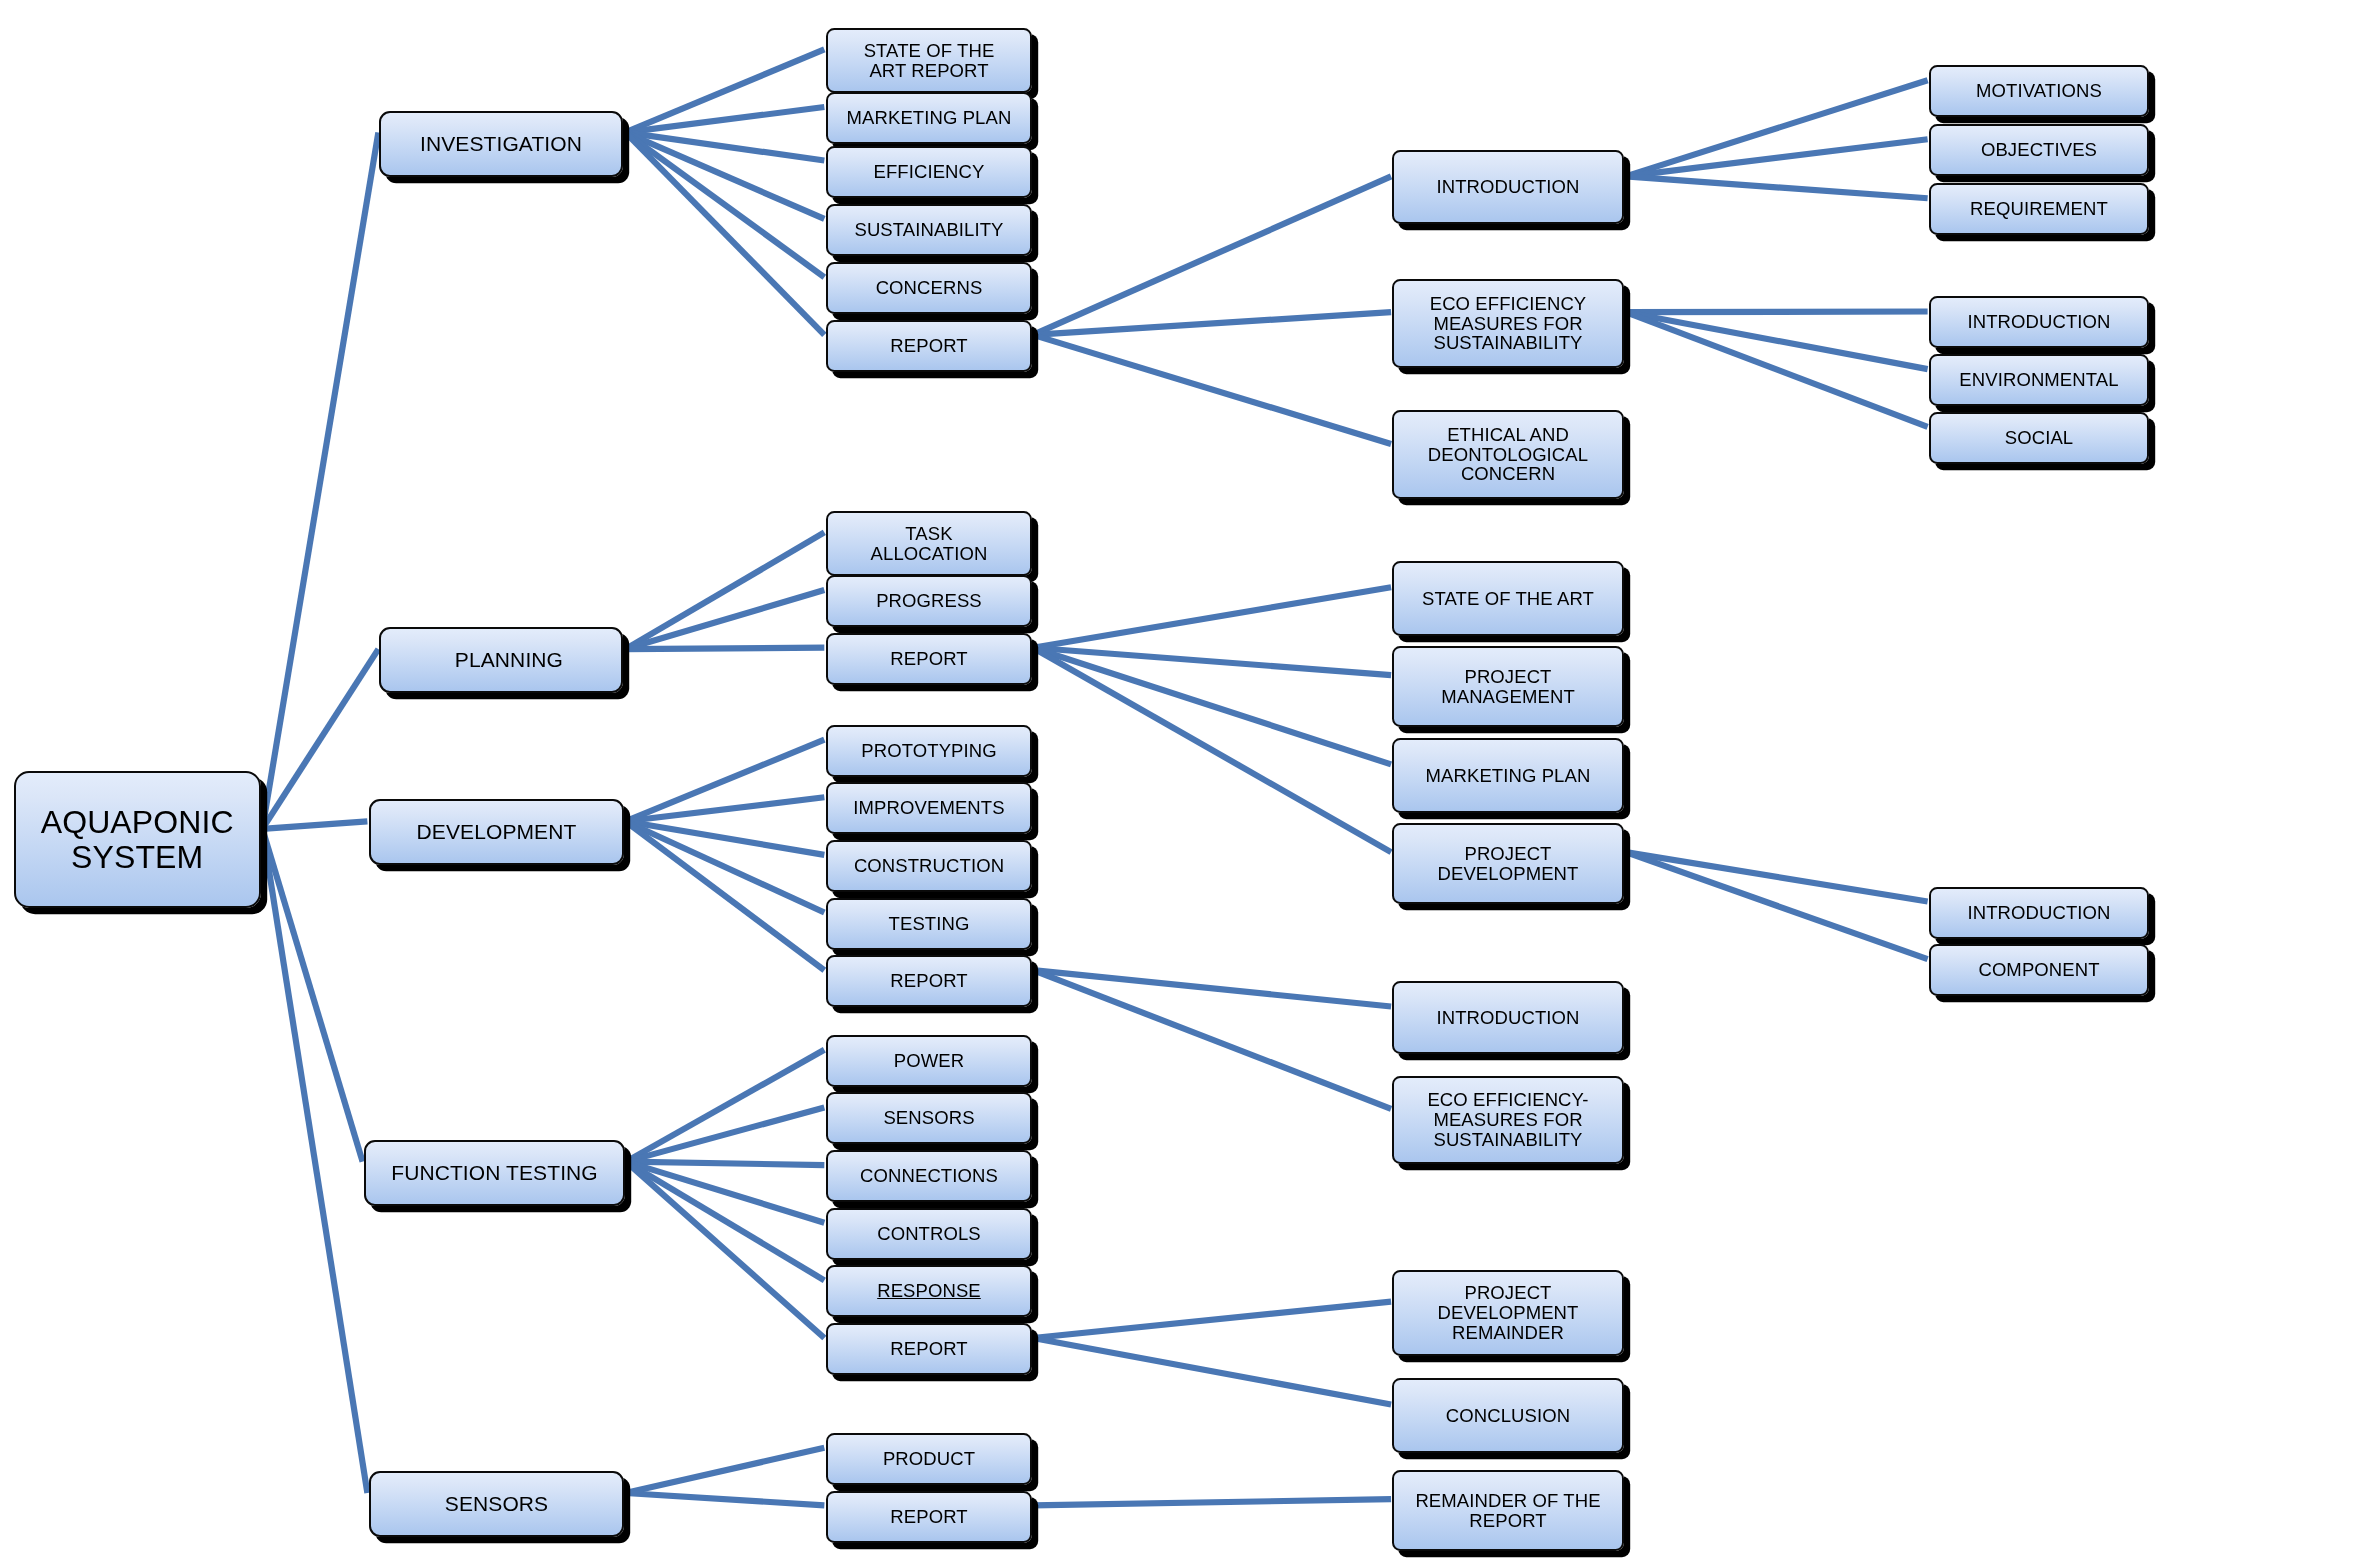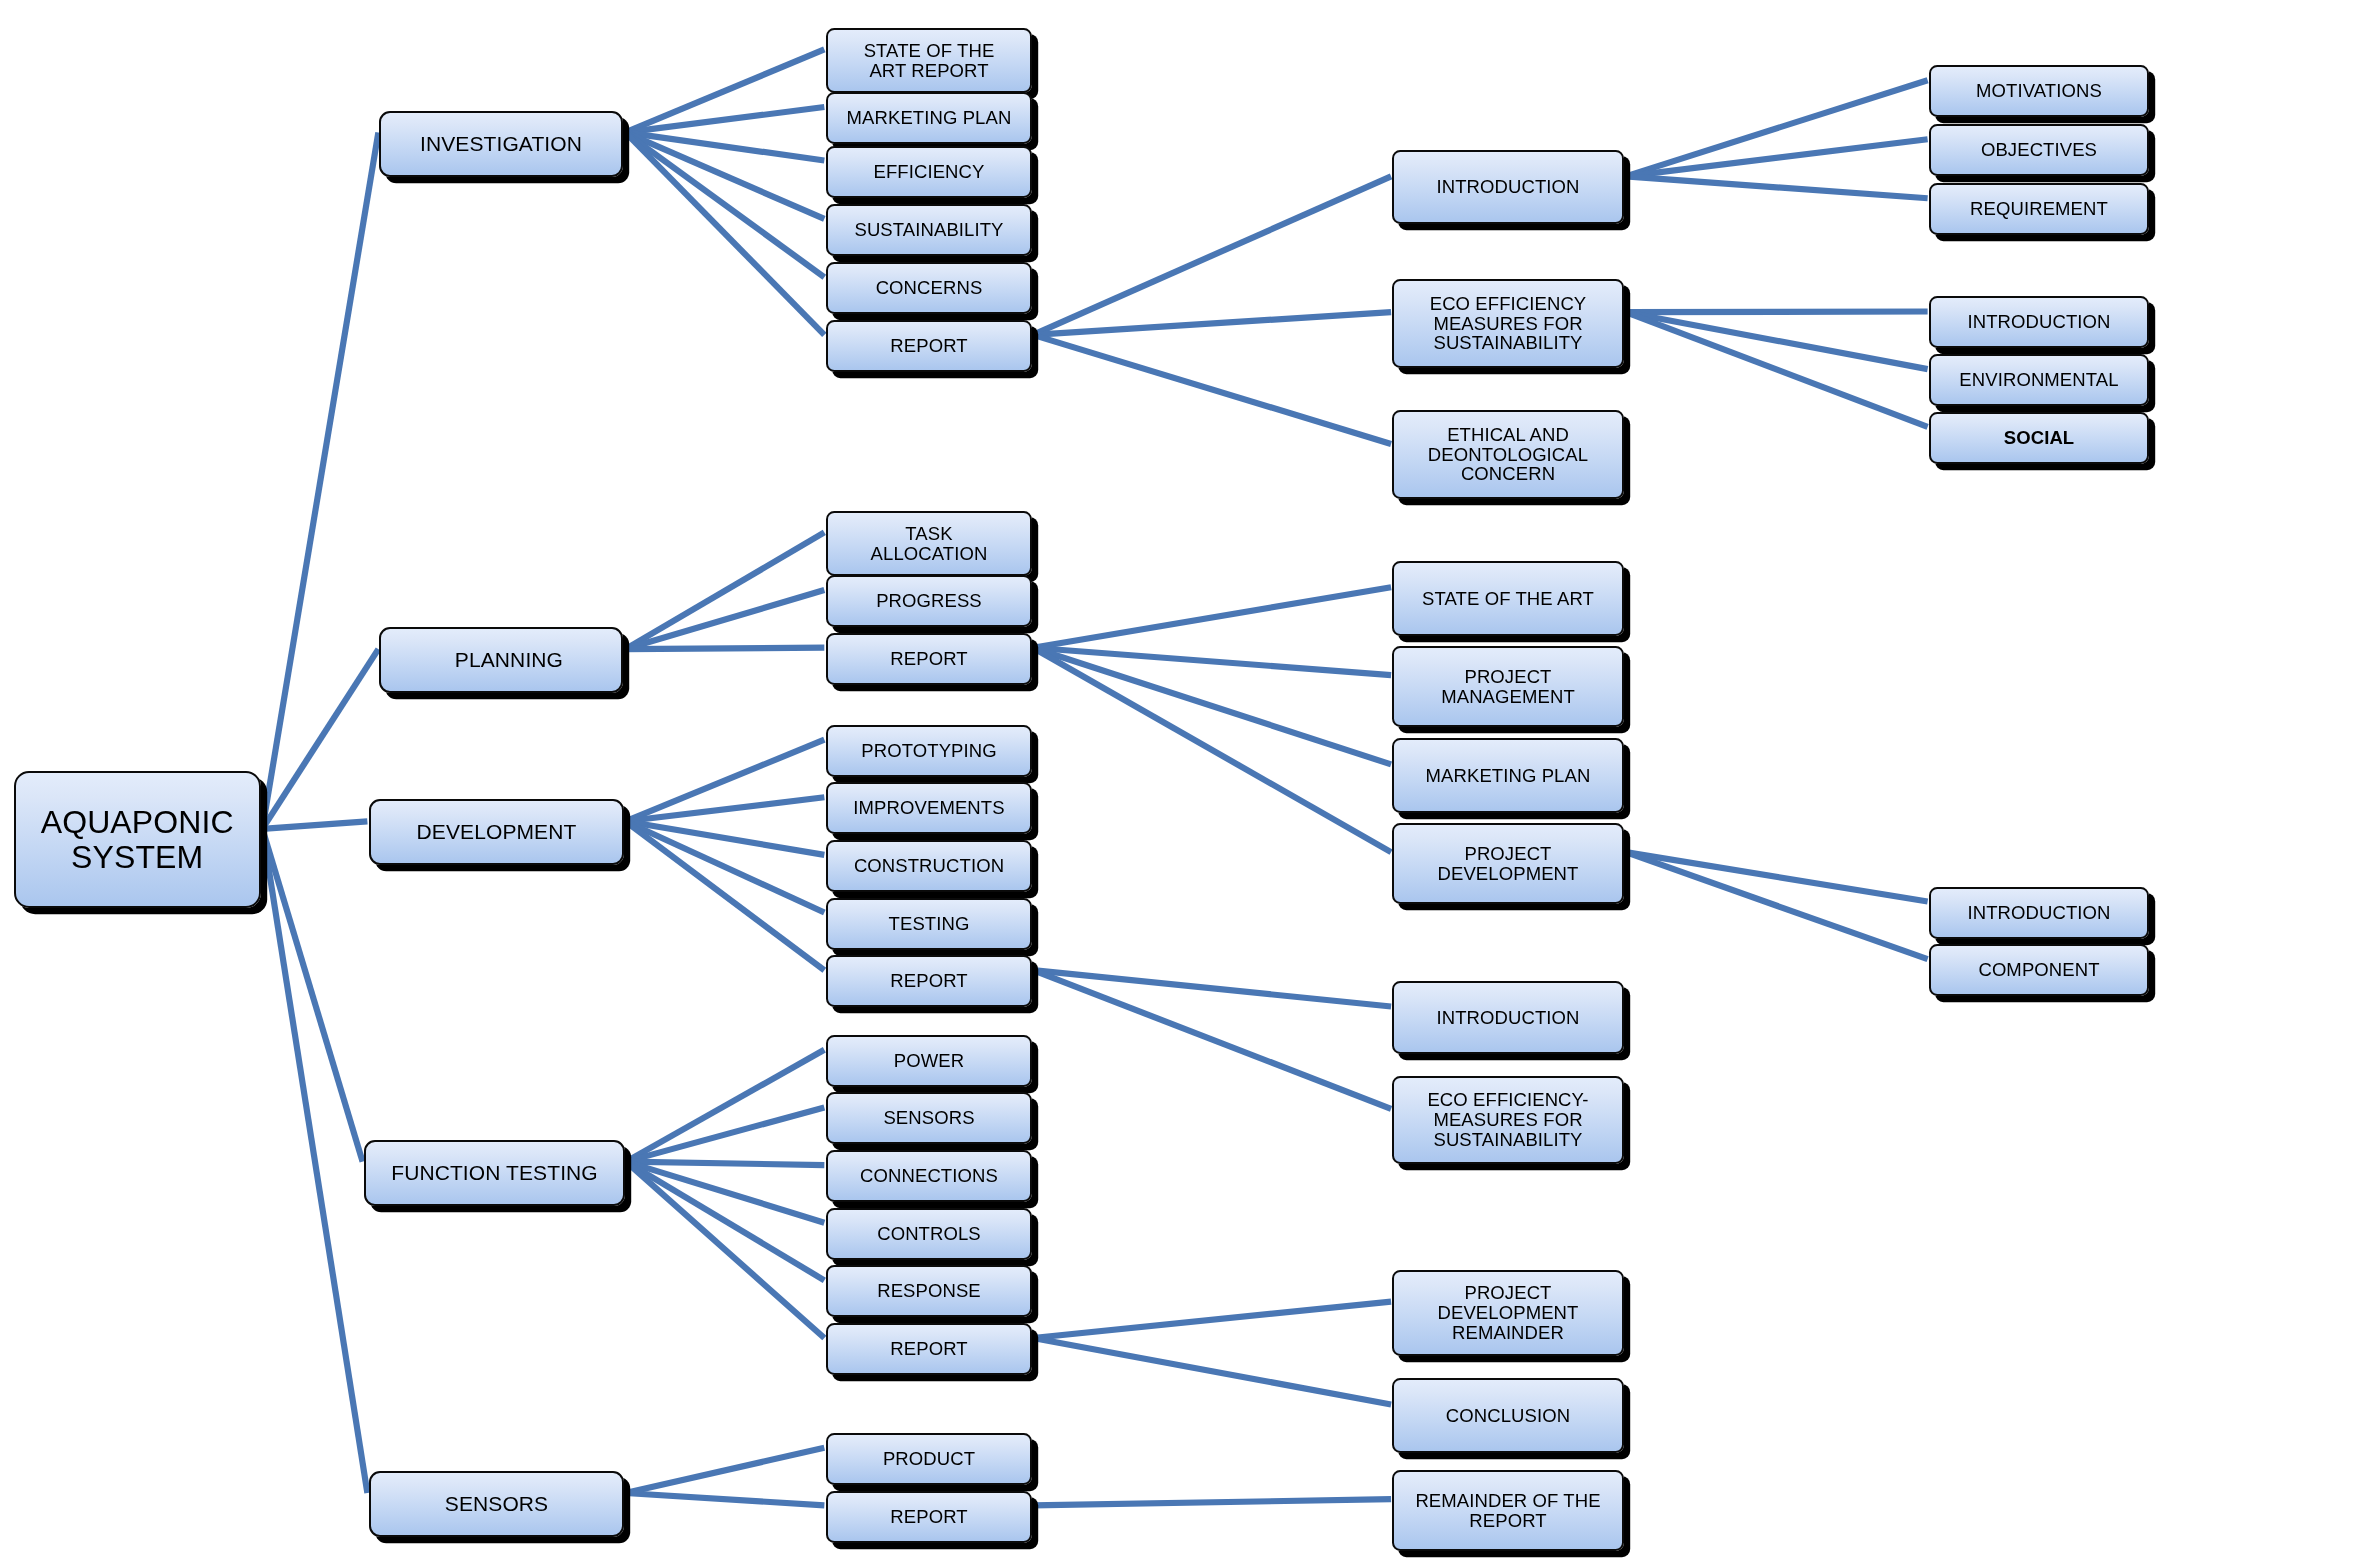--- a/index.html
+++ b/index.html
@@ -141,21 +141,21 @@
       </div>
       <div class="node lvl2" style="left: 1929px; top: 172px; width: 220px; height: 52px;">
         <span>REQUIREMENT</span>
       </div>
       <div class="node lvl2" style="left: 1929px; top: 285px; width: 220px; height: 52px;">
         <span>INTRODUCTION</span>
       </div>
       <div class="node lvl2" style="left: 1929px; top: 343px; width: 220px; height: 52px;">
         <span>ENVIRONMENTAL</span>
       </div>
-      <div class="node lvl2" style="left: 1929px; top: 401px; width: 220px; height: 52px; font-weight: bold;">
+      <div class="node lvl2" style="left: 1929px; top: 401px; width: 220px; height: 52px;">
         <span>SOCIAL</span>
       </div>
       <div class="node lvl2" style="left: 826px; top: 500px; width: 206px; height: 65px;">
         <span>TASK
 ALLOCATION</span>
       </div>
       <div class="node lvl2" style="left: 826px; top: 564px; width: 206px; height: 52px;">
         <span>PROGRESS</span>
       </div>
       <div class="node lvl2" style="left: 826px; top: 622px; width: 206px; height: 52px;">
@@ -209,21 +209,21 @@
       </div>
       <div class="node lvl2" style="left: 826px; top: 1081px; width: 206px; height: 52px;">
         <span>SENSORS</span>
       </div>
       <div class="node lvl2" style="left: 826px; top: 1139px; width: 206px; height: 52px;">
         <span>CONNECTIONS</span>
       </div>
       <div class="node lvl2" style="left: 826px; top: 1197px; width: 206px; height: 52px;">
         <span>CONTROLS</span>
       </div>
-      <div class="node lvl2" style="left: 826px; top: 1254px; width: 206px; height: 52px;">
+      <div class="node lvl2" style="left: 826px; top: 1254px; width: 206px; height: 52px; text-decoration: underline;">
         <span>RESPONSE</span>
       </div>
       <div class="node lvl2" style="left: 826px; top: 1312px; width: 206px; height: 52px;">
         <span>REPORT</span>
       </div>
       <div class="node lvl2" style="left: 1392px; top: 1259px; width: 232px; height: 86px;">
         <span>PROJECT
 DEVELOPMENT
 REMAINDER</span>
       </div>

